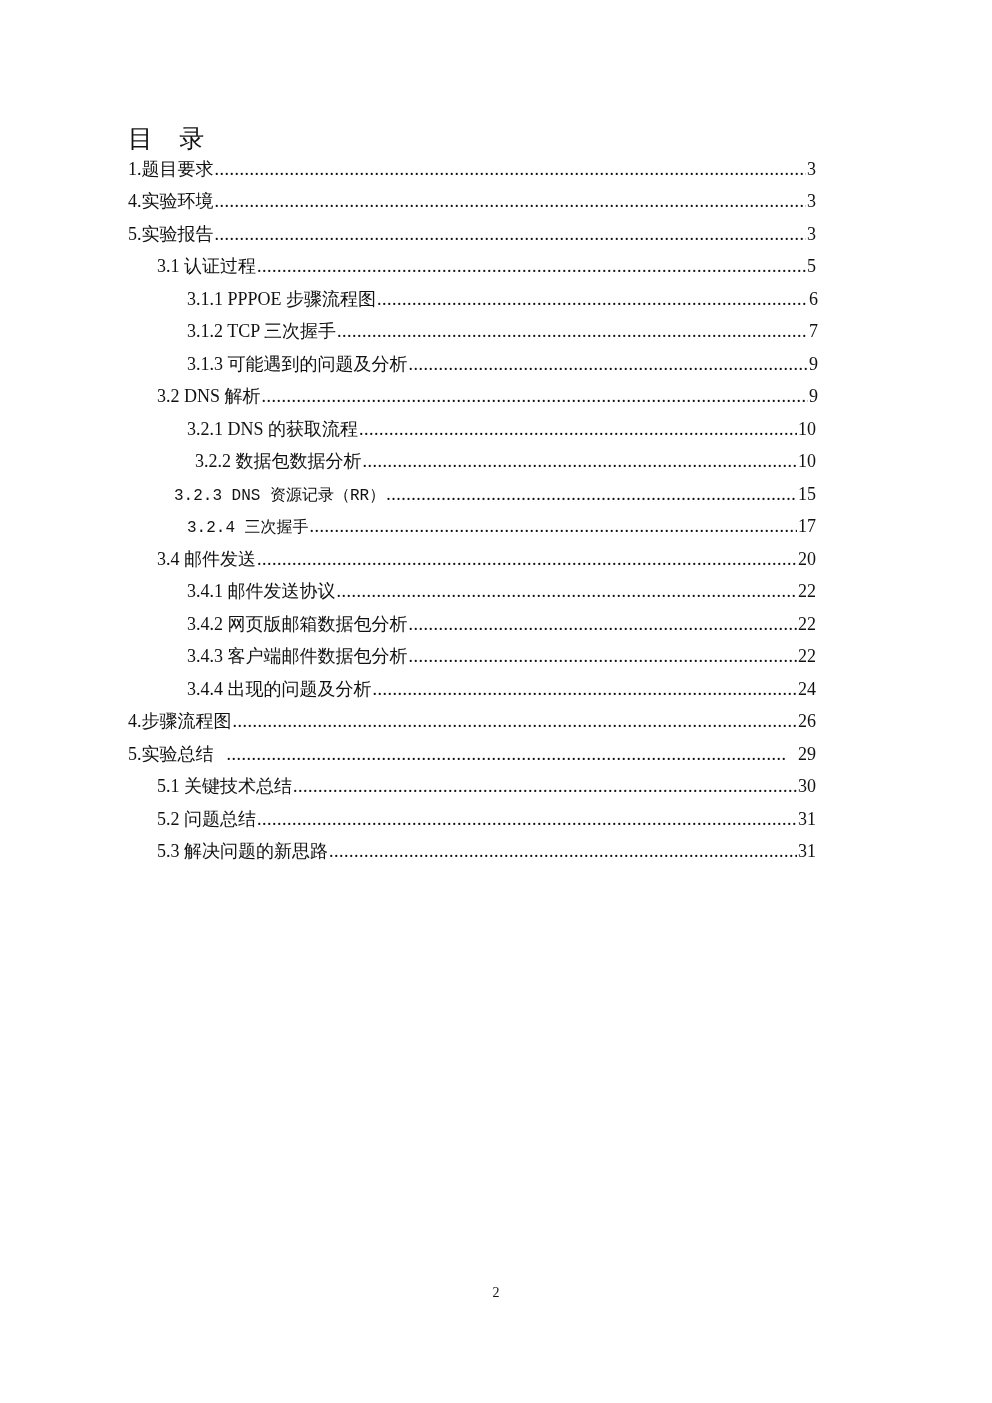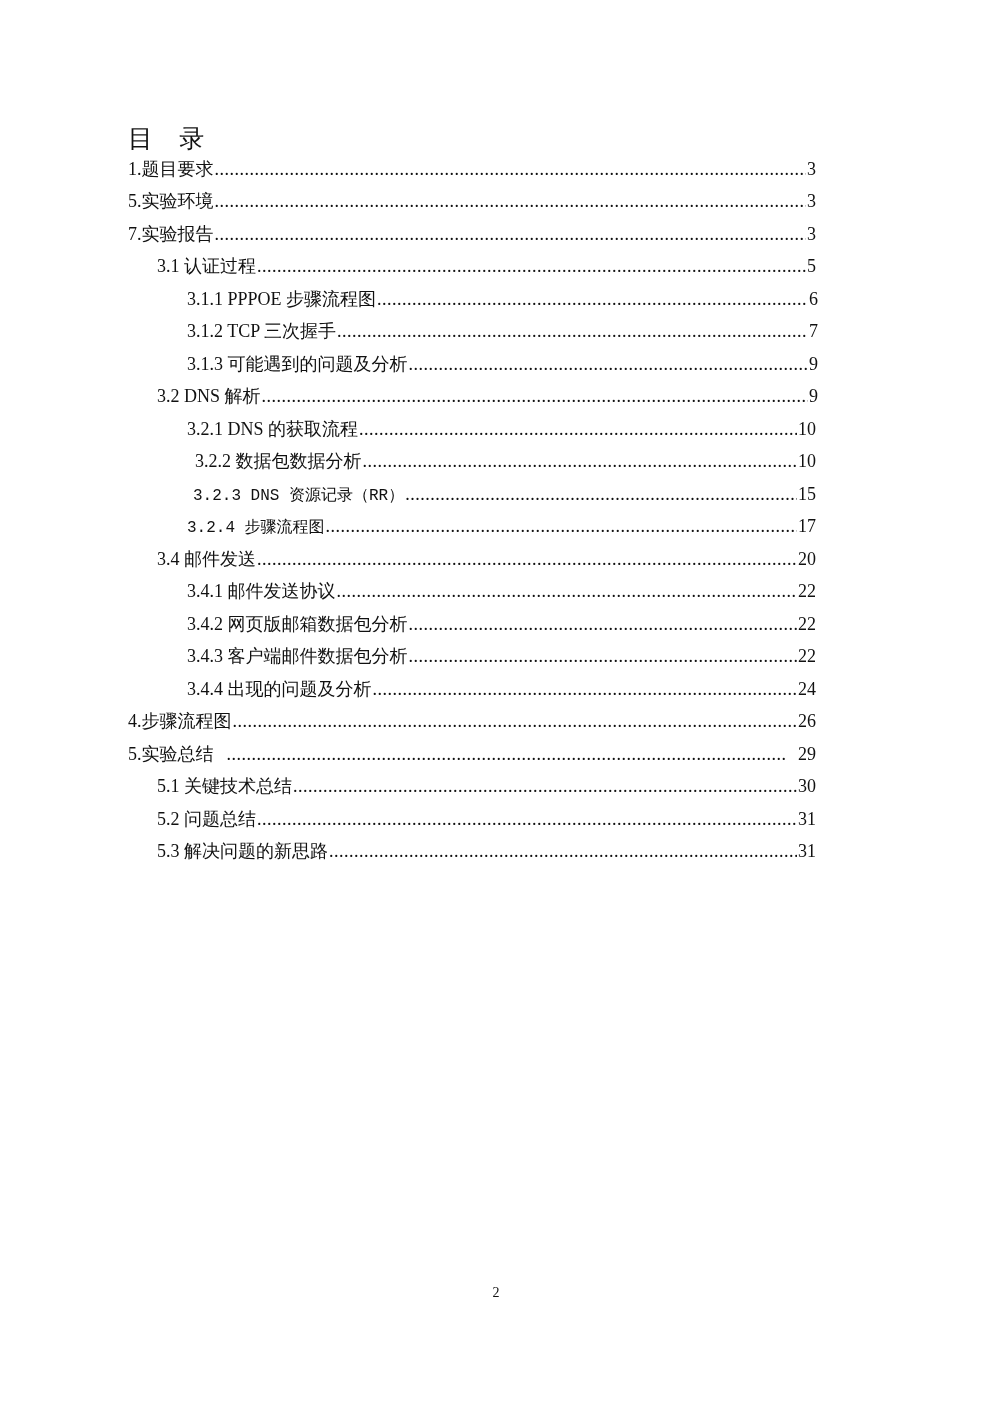--- a/index.html
+++ b/index.html
@@ -19,26 +19,26 @@
 <body>
 
 <div class="toc-title">目 录</div>
 
 <div class="toc-entry" style="left:128px; top:157px;">
   <span class="label">1.题目要求</span>
   <span class="dots"></span>
   <span class="page">3</span>
 </div>
 <div class="toc-entry" style="left:128px; top:189px;">
-  <span class="label">5.实验环境</span>
+  <span class="label">4.实验环境</span>
   <span class="dots"></span>
   <span class="page">3</span>
 </div>
 <div class="toc-entry" style="left:128px; top:222px;">
-  <span class="label">7.实验报告</span>
+  <span class="label">5.实验报告</span>
   <span class="dots"></span>
   <span class="page">3</span>
 </div>
 <div class="toc-entry" style="left:157px; top:254px;">
   <span class="label">3.1  认证过程</span>
   <span class="dots"></span>
   <span class="page">5</span>
 </div>
 <div class="toc-entry" style="left:187px; top:287px; right:174px;">
   <span class="label">3.1.1 PPPOE  步骤流程图</span>
@@ -63,27 +63,27 @@
 <div class="toc-entry" style="left:187px; top:417px;">
   <span class="label">3.2.1 DNS 的获取流程</span>
   <span class="dots"></span>
   <span class="page">10</span>
 </div>
 <div class="toc-entry" style="left:187px; top:449px;margin-left:8px;">
   <span class="label">3.2.2 数据包数据分析</span>
   <span class="dots"></span>
   <span class="page">10</span>
 </div>
-<div class="toc-entry mono" style="left:193px; top:482px;">
+<div class="toc-entry mono" style="left:174px; top:482px;">
   <span class="label">3.2.3 DNS 资源记录（RR）</span>
   <span class="dots"></span>
   <span class="page">15</span>
 </div>
 <div class="toc-entry mono" style="left:187px; top:514px;">
-  <span class="label">3.2.4 步骤流程图</span>
+  <span class="label">3.2.4 三次握手</span>
   <span class="dots"></span>
   <span class="page">17</span>
 </div>
 <div class="toc-entry" style="left:157px; top:547px;">
   <span class="label">3.4  邮件发送</span>
   <span class="dots"></span>
   <span class="page">20</span>
 </div>
 <div class="toc-entry" style="left:187px; top:579px;">
   <span class="label">3.4.1  邮件发送协议</span>

